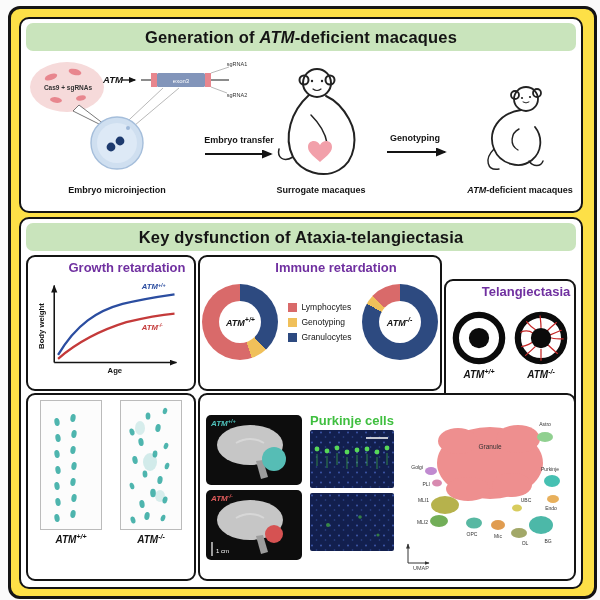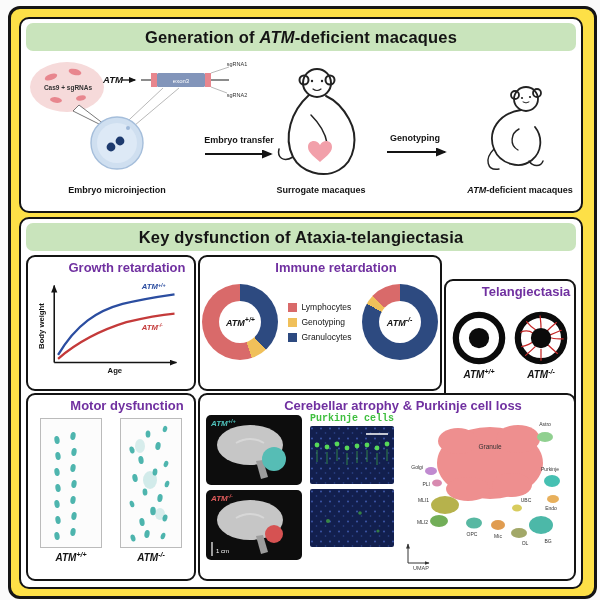--- a/index.html
+++ b/index.html
@@ -31,21 +31,21 @@
   .legend{display:flex;flex-direction:column;gap:5px;}
   .litem{display:flex;align-items:center;gap:4px;font-size:8.5px;}
   .swatch{width:9px;height:9px;display:inline-block;flex:none;}
   .sw0{background:#d96a6a}.sw1{background:#f0c05a}.sw2{background:#2d4a80}
   .eyes-row{display:flex;justify-content:center;gap:8px;margin-top:12px;}
   .eye-col{display:flex;flex-direction:column;align-items:center;gap:3px;}
   .tracks-row{display:flex;justify-content:center;gap:18px;margin-top:5px;}
   .track-col{display:flex;flex-direction:column;align-items:center;gap:3px;}
   .mri-stack{position:absolute;left:6px;top:20px;display:flex;flex-direction:column;gap:5px;}
   .pk-stack{position:absolute;left:110px;top:18px;width:84px;}
-  .pk-label{text-align:center;font-size:10px;font-weight:bold;color:#3fbf3f;margin-bottom:2px;white-space:nowrap;font-family:Liberation Mono, monospace;}
+  .pk-label{text-align:center;font-size:13px;font-weight:bold;color:#3fbf3f;margin-bottom:2px;white-space:nowrap;}
   .pk-stack svg{display:block;margin-bottom:5px;}
   .umap{position:absolute;left:198px;top:16px;}
 </style>
 </head>
 <body>
 
 <div class="canvas">
 <div class="outer">
 
   <section class="sec gen">
@@ -207,21 +207,20 @@
               <path d="M49,20 Q42,23 37,25"></path>
             </g>
             <circle cx="28" cy="28" r="10.5" fill="#0b0b0b"></circle>
           </svg>
           <span class="geno"><i>ATM</i><sup>-/-</sup></span>
         </div>
       </div>
     </div>
 
     <div class="sub motor">
-      <div class="ptitle">Motor dysfunction</div>
       <div class="tracks-row">
         <div class="track-col">
           <svg width="62" height="130" viewBox="0 0 62 130">
             <rect x="0.5" y="0.5" width="61" height="129" fill="#fcfcfc" stroke="#bbbbbb"></rect>
             <g fill="#2fa8a0" opacity="0.85">
               <ellipse cx="17" cy="118" rx="2.6" ry="4" transform="rotate(-10 17 118)"></ellipse>
               <ellipse cx="33" cy="114" rx="2.6" ry="4" transform="rotate(10 33 114)"></ellipse>
               <ellipse cx="18" cy="102" rx="2.6" ry="4" transform="rotate(-10 18 102)"></ellipse>
               <ellipse cx="34" cy="98" rx="2.6" ry="4" transform="rotate(10 34 98)"></ellipse>
               <ellipse cx="17" cy="86" rx="2.6" ry="4" transform="rotate(-10 17 86)"></ellipse>
@@ -266,21 +265,20 @@
               <ellipse cx="28" cy="16" rx="2.4" ry="3.6"></ellipse>
               <ellipse cx="45" cy="11" rx="2.2" ry="3.2" transform="rotate(14 45 11)"></ellipse>
             </g>
           </svg>
           <span class="geno"><i>ATM</i><sup>-/-</sup></span>
         </div>
       </div>
     </div>
 
     <div class="sub cereb">
-      <div class="ptitle">Cerebellar atrophy &amp; Purkinje cell loss</div>
 
       <div class="mri-stack">
         <svg width="96" height="70" viewBox="0 0 96 70">
           <rect width="96" height="70" rx="5" fill="#0d0d0d"></rect>
           <ellipse cx="44" cy="30" rx="33" ry="20" fill="#c6c6c6"></ellipse>
           <path d="M30,28 Q44,20 58,28" stroke="#e2e2e2" stroke-width="2" fill="none" opacity="0.6"></path>
           <path d="M50,46 L55,64 L62,62 L57,45 Z" fill="#9c9c9c"></path>
           <circle cx="68" cy="44" r="12" fill="#56bdb5"></circle>
           <text x="5" y="11" font-size="8" font-weight="bold" font-style="italic" fill="#4fc3bc"><tspan>ATM</tspan><tspan dy="-3" font-size="5.5">+/+</tspan></text>
         </svg>

